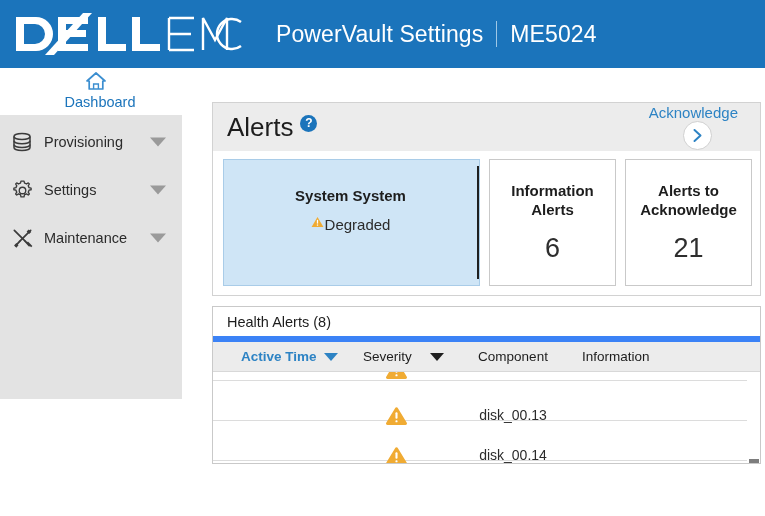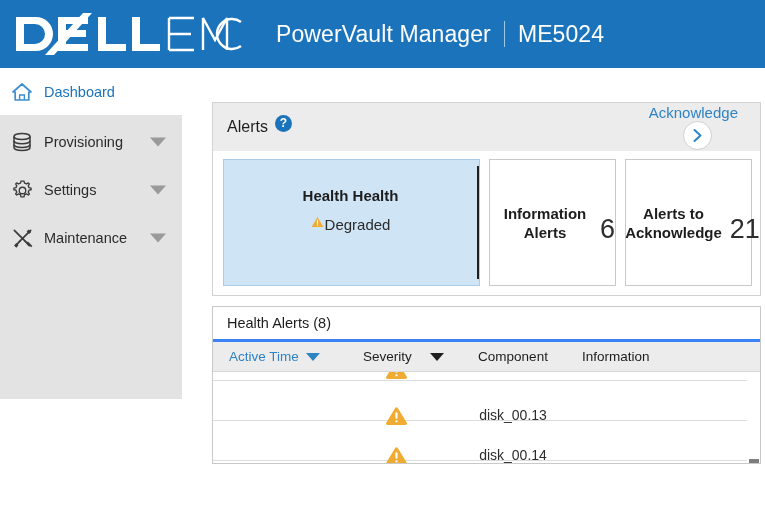--- a/index.html
+++ b/index.html
@@ -41,20 +41,21 @@
   .sidebar {
     position: absolute; left: 0; top: 68px;
     width: 182px; height: 443px;
     background: #ffffff;
   }
   .nav-dashboard {
     height: 47px;
     display: flex; align-items: center;
     padding-left: 9px;
     background: #ffffff;
+    flex-direction: column;
   }
   .nav-group { background: #e3e3e3; padding: 3px 0 0 0; height: 284px; }
   .nav-item {
     height: 48px;
     display: flex; align-items: center;
     padding-left: 9px;
     position: relative;
   }
   .nav-icon {
     width: 26px; height: 26px;
@@ -90,21 +91,21 @@
   }
   .panel-head {
     height: 49px;
     background: #ececec;
     border: 1px solid #d2d2d2;
     border-bottom: none;
     display: flex; align-items: center;
     padding: 0 13px 0 14px;
   }
   .panel-title {
-    font-size: 16px; color: #1d1d1d; font-weight: 400;
+    font-size: 26px; color: #1d1d1d; font-weight: 400;
   }
   .help-icon {
     width: 17px; height: 17px;
     border-radius: 50%;
     background: #1b74bb;
     color: #fff;
     font-size: 12px; font-weight: bold;
     display: inline-flex; align-items: center; justify-content: center;
     margin-left: 7px;
     position: relative; top: -4px;
@@ -133,21 +134,21 @@
     border-top: none;
     padding: 8px 7px 9px 10px;
     display: flex;
     gap: 9px;
   }
   .tile {
     border: 1px solid #c9c9c9;
     background: #fff;
     height: 127px;
     display: flex;
-    flex-direction: row;
+    flex-direction: column;
     align-items: center;
     justify-content: center;
     text-align: center;
   }
   .tile.selected {
     background: #cfe5f6;
     border-color: #a9cce8;
     flex-direction: row;
     width: 257px;
   }
@@ -187,21 +188,21 @@
     background: #fff;
     position: relative;
     overflow: hidden;
     height: 158px;
   }
   .table-title {
     height: 35px;
     display: flex; align-items: center;
     padding-left: 14px;
     font-size: 14.5px; color: #1d1d1d;
-    border-bottom: 3px solid #3b82f6;
+    border-bottom: 6px solid #3b82f6;
   }
   .table-head {
     height: 30px;
     background: #ececec;
     display: flex; align-items: center;
     border-bottom: 1px solid #d8d8d8;
   }
   .th {
     font-size: 13.5px;
     color: #1d1d1d;
@@ -211,21 +212,21 @@
   .th.sorted { color: #2d83c4; }
   .sort-caret {
     width: 0; height: 0;
     border-left: 7px solid transparent;
     border-right: 7px solid transparent;
     border-top: 8px solid #2d83c4;
     margin-left: 7px;
   }
   .sort-caret.dark { border-top-color: #1f1f1f; }
 
-  .col-time { width: 122px; padding-left: 16px; }
+  .col-time { width: 122px; padding-left: 28px; font-weight: bold; }
   .col-sev  { width: 122px; padding-left: 28px; gap: 11px; }
   .col-comp { width: 112px; justify-content: center; }
   .col-ack  { width: 150px; padding-left: 13px; }
 
   .rows { position: relative; }
   .trow {
     display: flex; align-items: center;
     border-bottom: 1px solid #dcdcdc;
     height: 40px;
   }
@@ -275,21 +276,21 @@
 
         <path d="M155 7 h25 M155 7 v32 M155 23 h22 M155 39 h25"></path>
 
         <path d="M189 39 V7 l12 22 l12 -22 v32"></path>
 
         <path d="M227 11 a15 15 0 1 0 0 24"></path>
       </g>
     </svg>
   </div>
   <div class="header-title">
-    <span>PowerVault Manager</span><span class="header-sep"></span><span>ME5024</span>
+    <span>PowerVault Settings</span><span class="header-sep"></span><span>ME5024</span>
   </div>
 </div>
 
 <div class="sidebar">
 
   <div class="nav-dashboard">
     <span class="nav-icon">
       <svg width="22" height="20" viewBox="0 0 22 20">
         <path d="M11 2 L2 10 h2.2 v8 h13.6 v-8 H20 Z" fill="none" stroke="#3b8ed0" stroke-width="1.7" stroke-linejoin="round"></path>
         <path d="M8.6 18 v-5 h4.8 v5" fill="none" stroke="#3b8ed0" stroke-width="1.4"></path>
@@ -361,21 +362,21 @@
             <path d="M3.5 2 L9.5 7.5 L3.5 13" fill="none" stroke="#2d83c4" stroke-width="2" stroke-linecap="round" stroke-linejoin="round"></path>
           </svg>
         </span>
       </span>
     </div>
 
     <div class="tiles-wrap">
 
       <div class="tile selected">
         <div class="tile-half">
-          <div class="tile-label">Health Health</div>
+          <div class="tile-label">System System</div>
           <div class="tile-status">
             <svg class="warn-tri" width="13" height="12" viewBox="0 0 18 16" style="margin-right:1px;position:relative;top:-3px">
               <path d="M9 1 L17.2 15 H0.8 Z" fill="#f0ab33"></path>
               <rect x="8.15" y="5" width="1.7" height="5.2" fill="#ffffff"></rect>
               <rect x="8.15" y="11.4" width="1.7" height="1.7" fill="#ffffff"></rect>
             </svg>
             <span>Degraded</span>
           </div>
         </div>
         <div class="tile-divider"></div>

